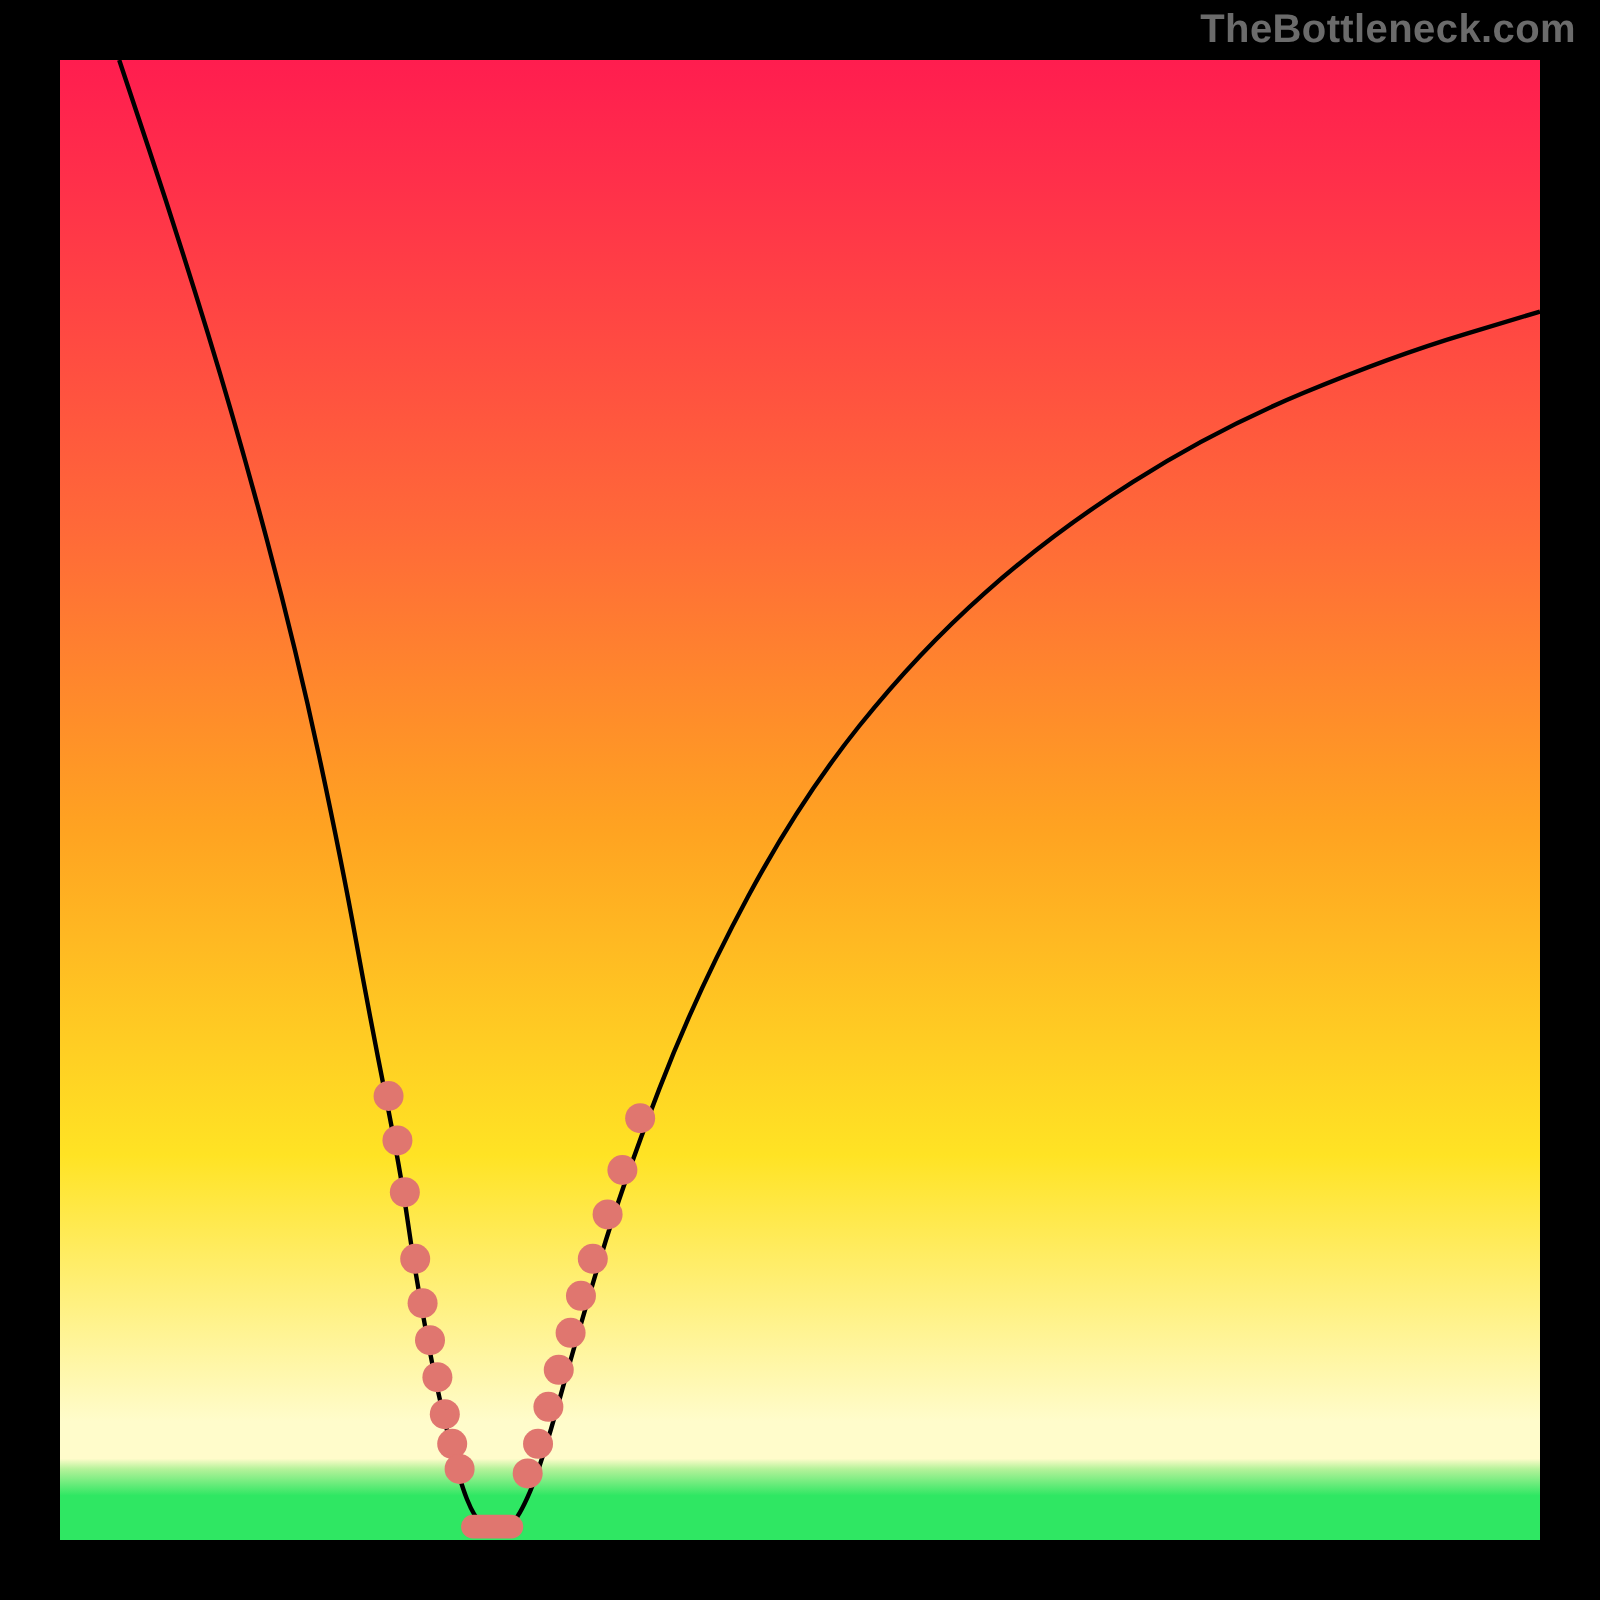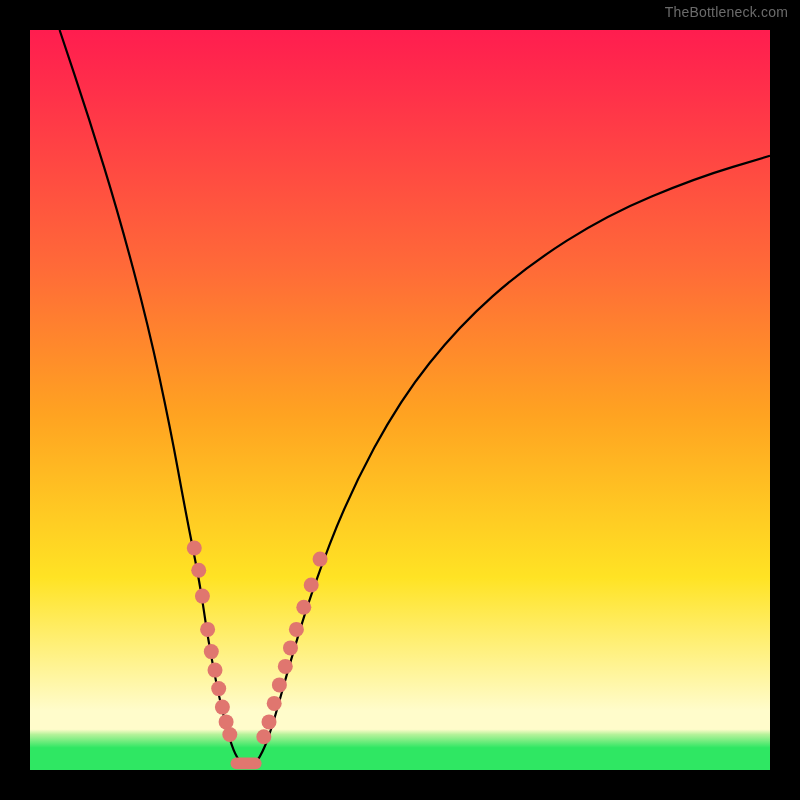--- a/index.html
+++ b/index.html
@@ -36,22 +36,22 @@
       var(--c-greenband) 95.2%,
       var(--c-green) 97%,
       var(--c-green) 100%
     );
   }
   .watermark {
     position: absolute;
     top: 4px;
     right: 12px;
     color: #6b6b6b;
-    font-size: 14px;
-    font-weight: 400;
+    font-size: 20px;
+    font-weight: 700;
     letter-spacing: 0.2px;
     user-select: none;
   }
   svg.curve {
     position: absolute;
     left: 0;
     top: 0;
     width: 740px;
     height: 740px;
     overflow: visible;

